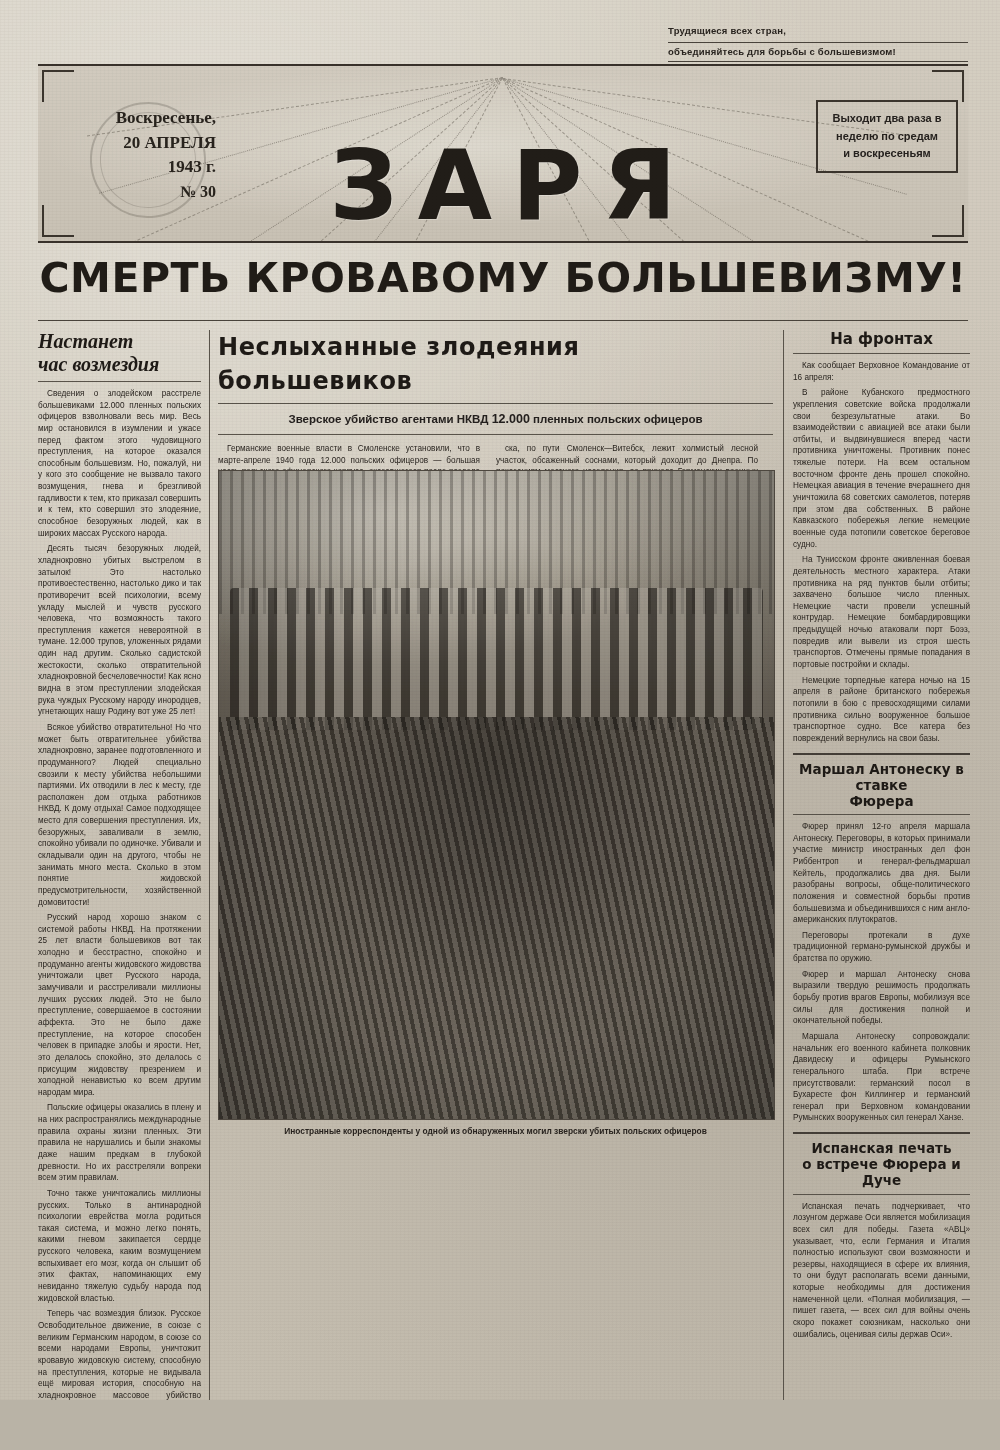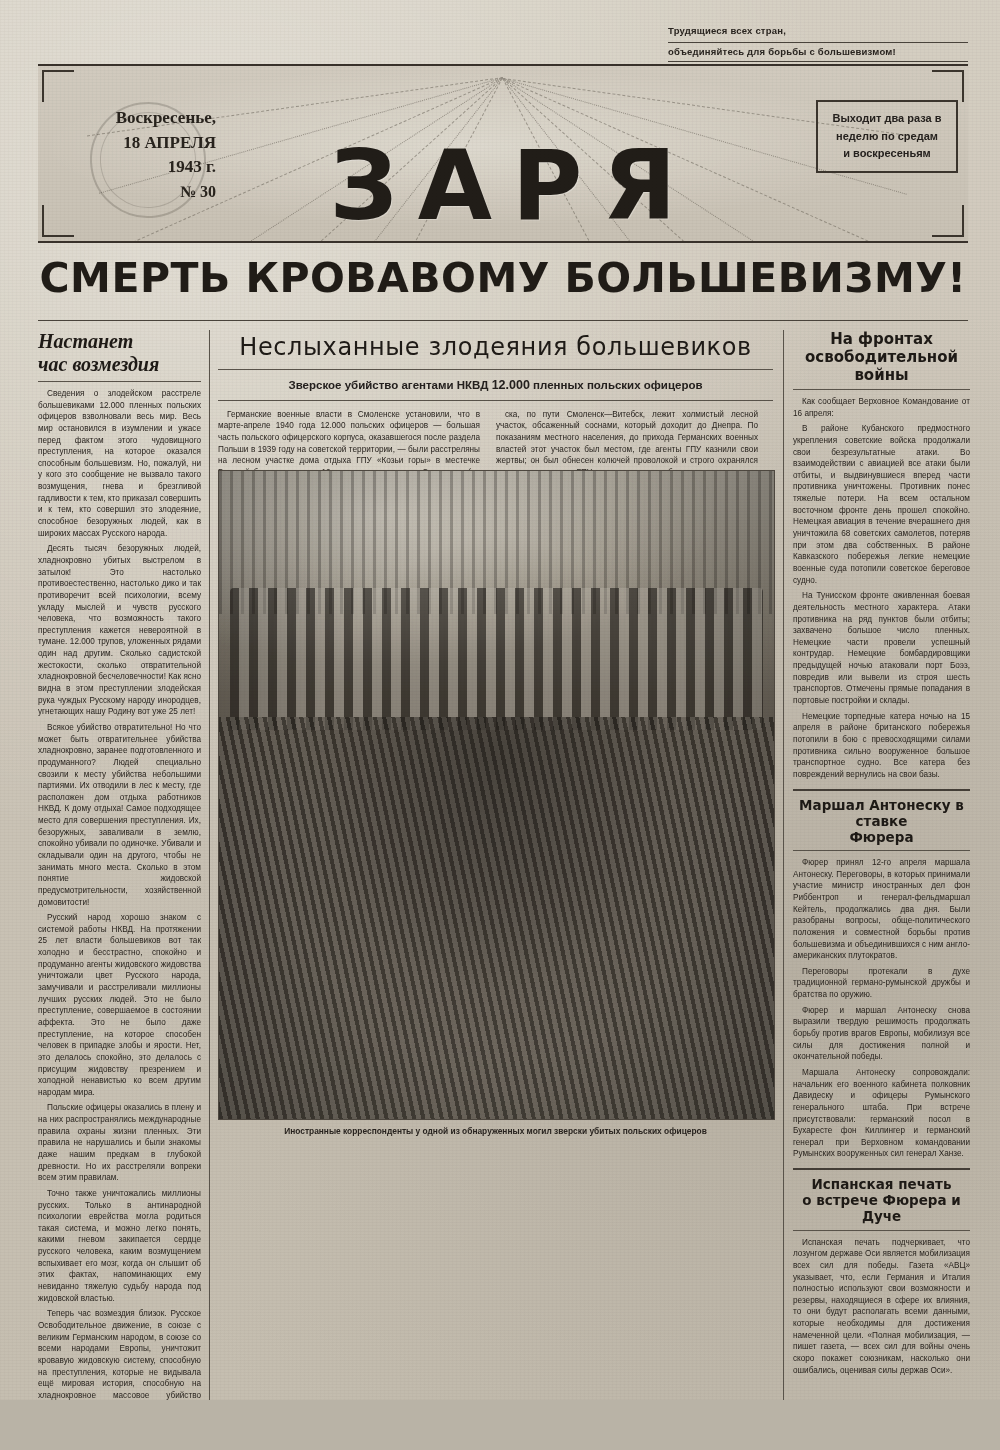--- a/index.html
+++ b/index.html
@@ -218,23 +218,23 @@
     line-height: 1.15;
     text-align: left;
     margin-bottom: 4px;
     color: #201c18;
   }
   .rule-thin { border-top: 1px solid #5a544b; margin: 5px 0 6px; }
   .rule-thick { border-top: 2px solid #453f38; margin: 5px 0 6px; }
 
   .mid-head {
     font-family: "DejaVu Sans", sans-serif;
-    font-weight: normal;
+    font-weight: bold;
     font-size: 24px;
-    text-align: center;
+    text-align: left;
     letter-spacing: 0.6px;
     color: #201c18;
   }
   .mid-sub {
     font-weight: bold;
     font-size: 11.5px;
     text-align: center;
     margin-top: 7px;
     color: #262220;
   }
@@ -352,21 +352,21 @@
 
       <div class="corner tl"></div>
       <div class="corner tr"></div>
       <div class="corner bl"></div>
       <div class="corner br"></div>
 
       <div class="stamp"></div>
 
       <div class="mast-left">
         <div>Воскресенье,</div>
-        <div>18 АПРЕЛЯ</div>
+        <div>20 АПРЕЛЯ</div>
         <div>1943 г.</div>
         <div class="num">№ 30</div>
       </div>
 
       <div class="mast-title">ЗАРЯ</div>
 
       <div class="mast-right">Выходит два раза в неделю по средам и воскресеньям</div>
     </div>
 
     <div class="headline">СМЕРТЬ КРОВАВОМУ БОЛЬШЕВИЗМУ!</div>
@@ -415,21 +415,20 @@
             <p>Местное население, живущее вблизи лесного участка «Козья Гора», слышало впоследствии выстрелы и крики и лес. В народе возникли слухи, что здесь расстреляно от 12.000 до 15.000 польских офицеров.</p>
             <p>На основании этих данных, офицер полевой службы отправился с несколькими русскими в лес и нашел на холме, который русские называют «Козья Гора», две насыпи в березы. На этом месте были сделаны первые раскопки и посажено молодые. Здесь начаты были тотчас же раскопки и было обнаружено им с трупами в полном обмундировании, лежащими в 9-12 рядов друг на друге. Вблизи этой ямы находились меньшие ямы, наполненные также трупами.</p>
           </div>
         </div>
       </div>
 
       <div class="col col-right">
         <div class="right-sec">
           <div class="right-head">
             <div>На фронтах</div>
-            <div>освободительной войны</div>
           </div>
           <div class="rule-thin"></div>
           <p>Как сообщает Верховное Командование от 16 апреля:</p>
           <p>В районе Кубанского предмостного укрепления советские войска продолжали свои безрезультатные атаки. Во взаимодействии с авиацией все атаки были отбиты, и выдвинувшиеся вперед части противника уничтожены. Противник понес тяжелые потери. На всем остальном восточном фронте день прошел спокойно. Немецкая авиация в течение вчерашнего дня уничтожила 68 советских самолетов, потеряв при этом два собственных. В районе Кавказского побережья легкие немецкие военные суда потопили советское береговое судно.</p>
           <p>На Тунисском фронте оживленная боевая деятельность местного характера. Атаки противника на ряд пунктов были отбиты; захвачено большое число пленных. Немецкие части провели успешный контрудар. Немецкие бомбардировщики предыдущей ночью атаковали порт Боэз, повредив или вывели из строя шесть транспортов. Отмечены прямые попадания в портовые постройки и склады.</p>
           <p>Немецкие торпедные катера ночью на 15 апреля в районе британского побережья потопили в бою с превосходящими силами противника сильно вооруженное большое транспортное судно. Все катера без повреждений вернулись на свои базы.</p>
           <p></p>
         </div>
 
         <div class="rule-thick"></div>

